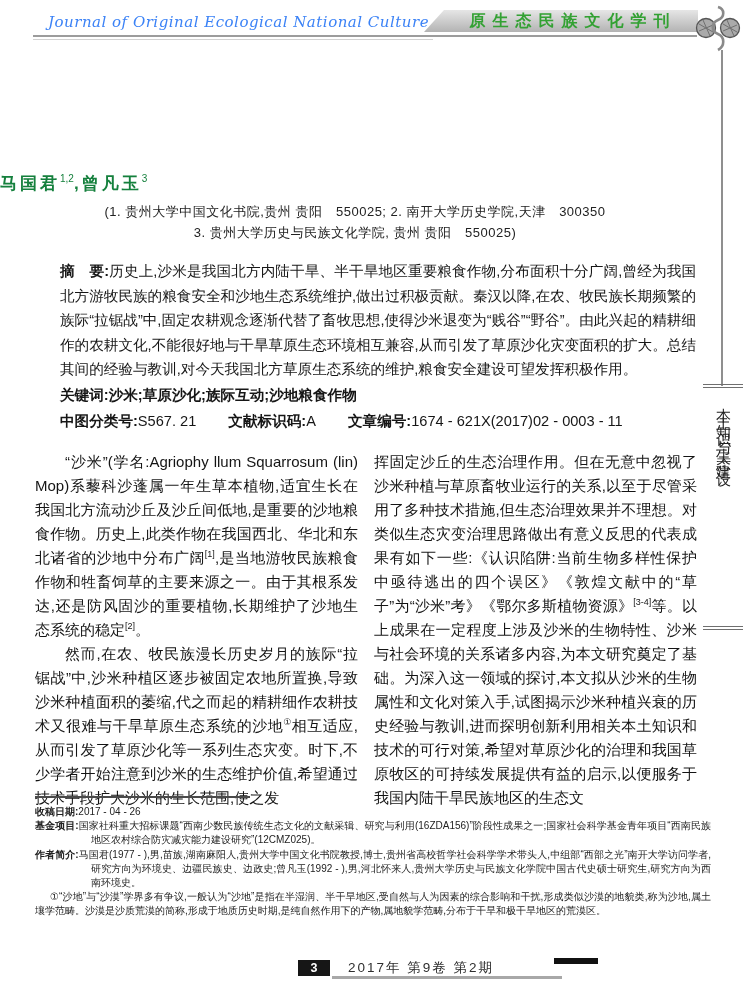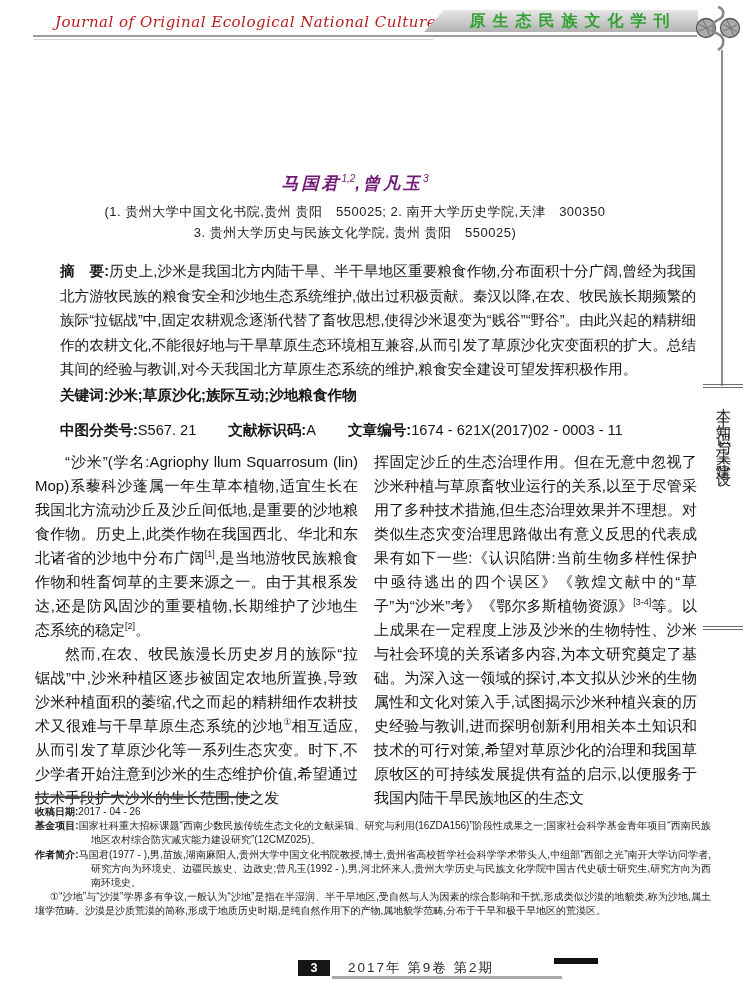--- a/index.html
+++ b/index.html
@@ -6,23 +6,23 @@
   html,body { background:#e8e8e8; }
   .page {
     position:relative; width:750px; height:992px; margin:0 auto;
     background:#ffffff; overflow:hidden;
     font-family:"Liberation Sans","DejaVu Sans",sans-serif;
     color:#1c1c1c;
   }
 
   
   .journal-en {
-    position:absolute; left:55px; top:13px; width:380px;
+    position:absolute; left:48px; top:13px; width:380px;
     font-family:"DejaVu Serif","Liberation Serif",serif;
-    font-style:italic; font-size:15px; color:#b91c1c; letter-spacing:0.5px;
+    font-style:italic; font-size:15px; color:#3b82f6; letter-spacing:0.5px;
     white-space:nowrap;
   }
   .band {
     position:absolute; left:424px; top:10px; width:274px; height:22px;
     background:linear-gradient(180deg,#e6e6e6 0%,#b3b3b3 100%);
     clip-path:polygon(20px 0,100% 0,100% 100%,0 100%);
   }
   .journal-cn {
     position:absolute; left:30px; right:6px; top:0; height:22px;
     text-align:center; line-height:22px;
@@ -56,39 +56,39 @@
   .title {
     position:absolute; left:40px; right:60px; top:97px; text-align:center;
     font-size:26px; font-weight:bold; letter-spacing:1px; color:#111;
     white-space:nowrap;
   }
   .subtitle {
     position:absolute; left:0; right:40px; top:139px; text-align:center;
     font-size:17px; font-weight:bold; color:#2f8e7e; letter-spacing:2px;
   }
   .authors {
-    position:absolute; left:0; right:40px; top:172px; text-align:center;
-    font-size:17px; font-weight:bold; color:#701a75; letter-spacing:3px;font-style:italic;
+    position:absolute; left:0; right:40px; top:172px; 
+    font-size:17px; font-weight:bold; color:#15803d; letter-spacing:3px;
   }
   .authors sup { font-size:10px; font-weight:normal; letter-spacing:0; }
   .affil {
     position:absolute; left:0; right:40px; text-align:center;
     font-size:13px; color:#222; letter-spacing:0.5px;
   }
   .affil1 { top:203px; }
   .affil2 { top:224px; }
 
   
   .meta {
     position:absolute; left:60px; top:259px; width:636px;
     font-size:14.6px; line-height:1.68; text-align:justify; color:#161616;
   }
   .meta .lbl { font-weight:bold; }
   .kw-line { margin-top:1px; font-weight:bold; }
-  .clc-line { margin-top:11px; }
+  .clc-line { margin-top:2px; }
   .clc-line .val { margin-right:28px; }
 
   
   .columns {
     position:absolute; left:35px; top:450px; width:662px;
     display:flex; gap:16px;justify-content:space-between;
   }
   .col { width:323px; font-size:15px; line-height:1.6; text-align:justify; color:#141414; }
   .col p { text-indent:2em; }
   .col p.cont { text-indent:0; }

